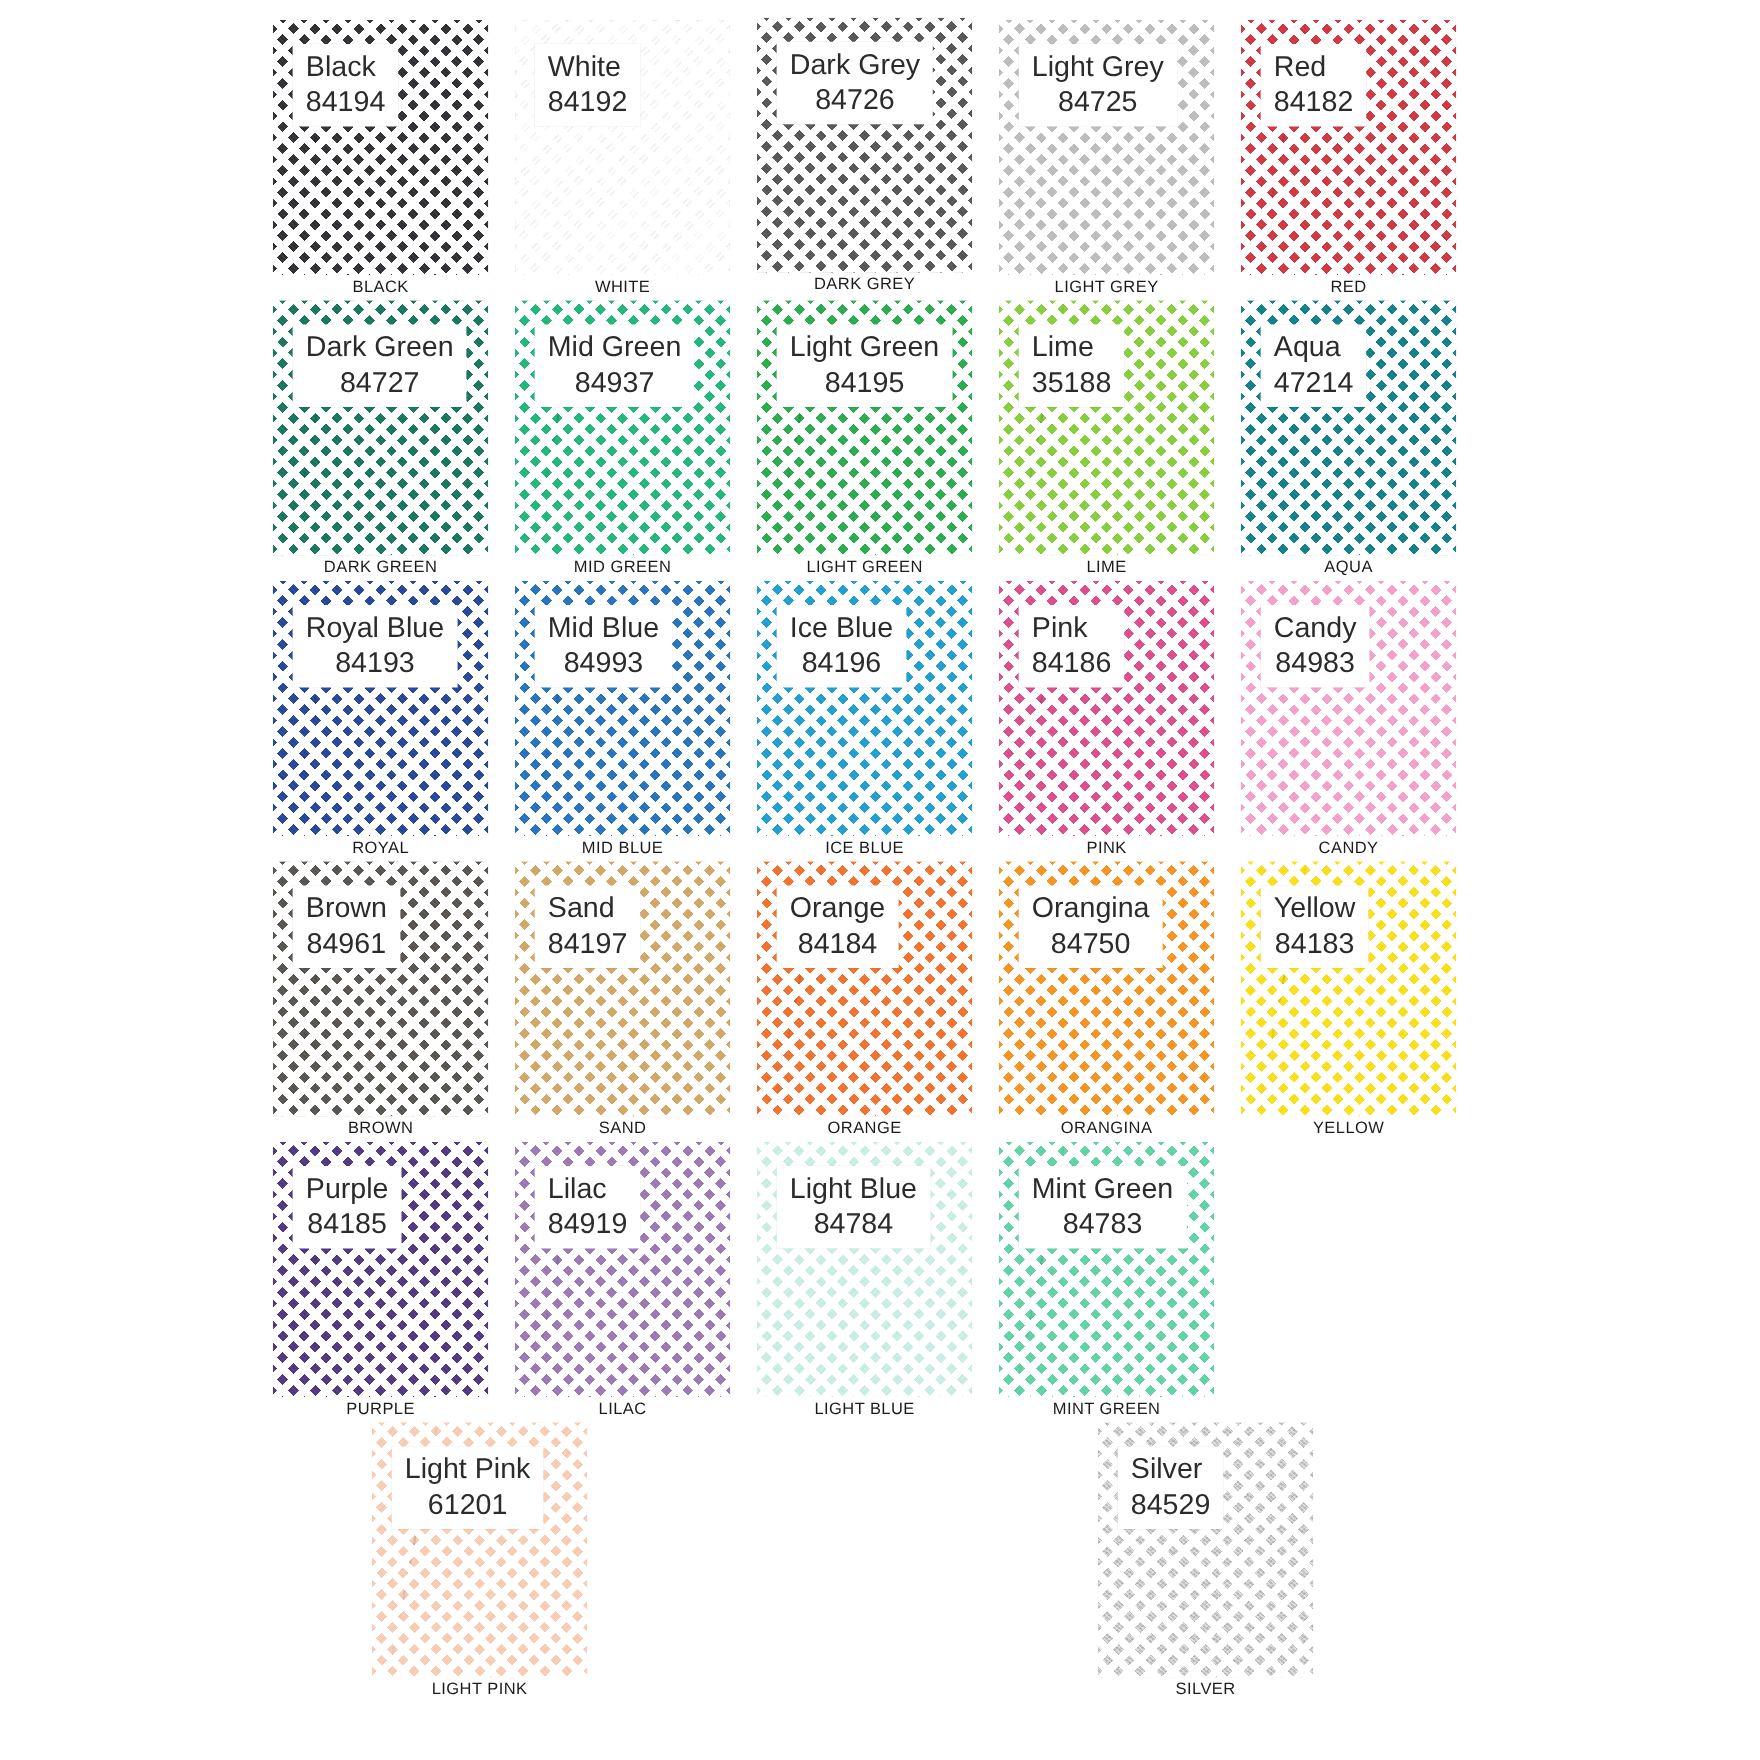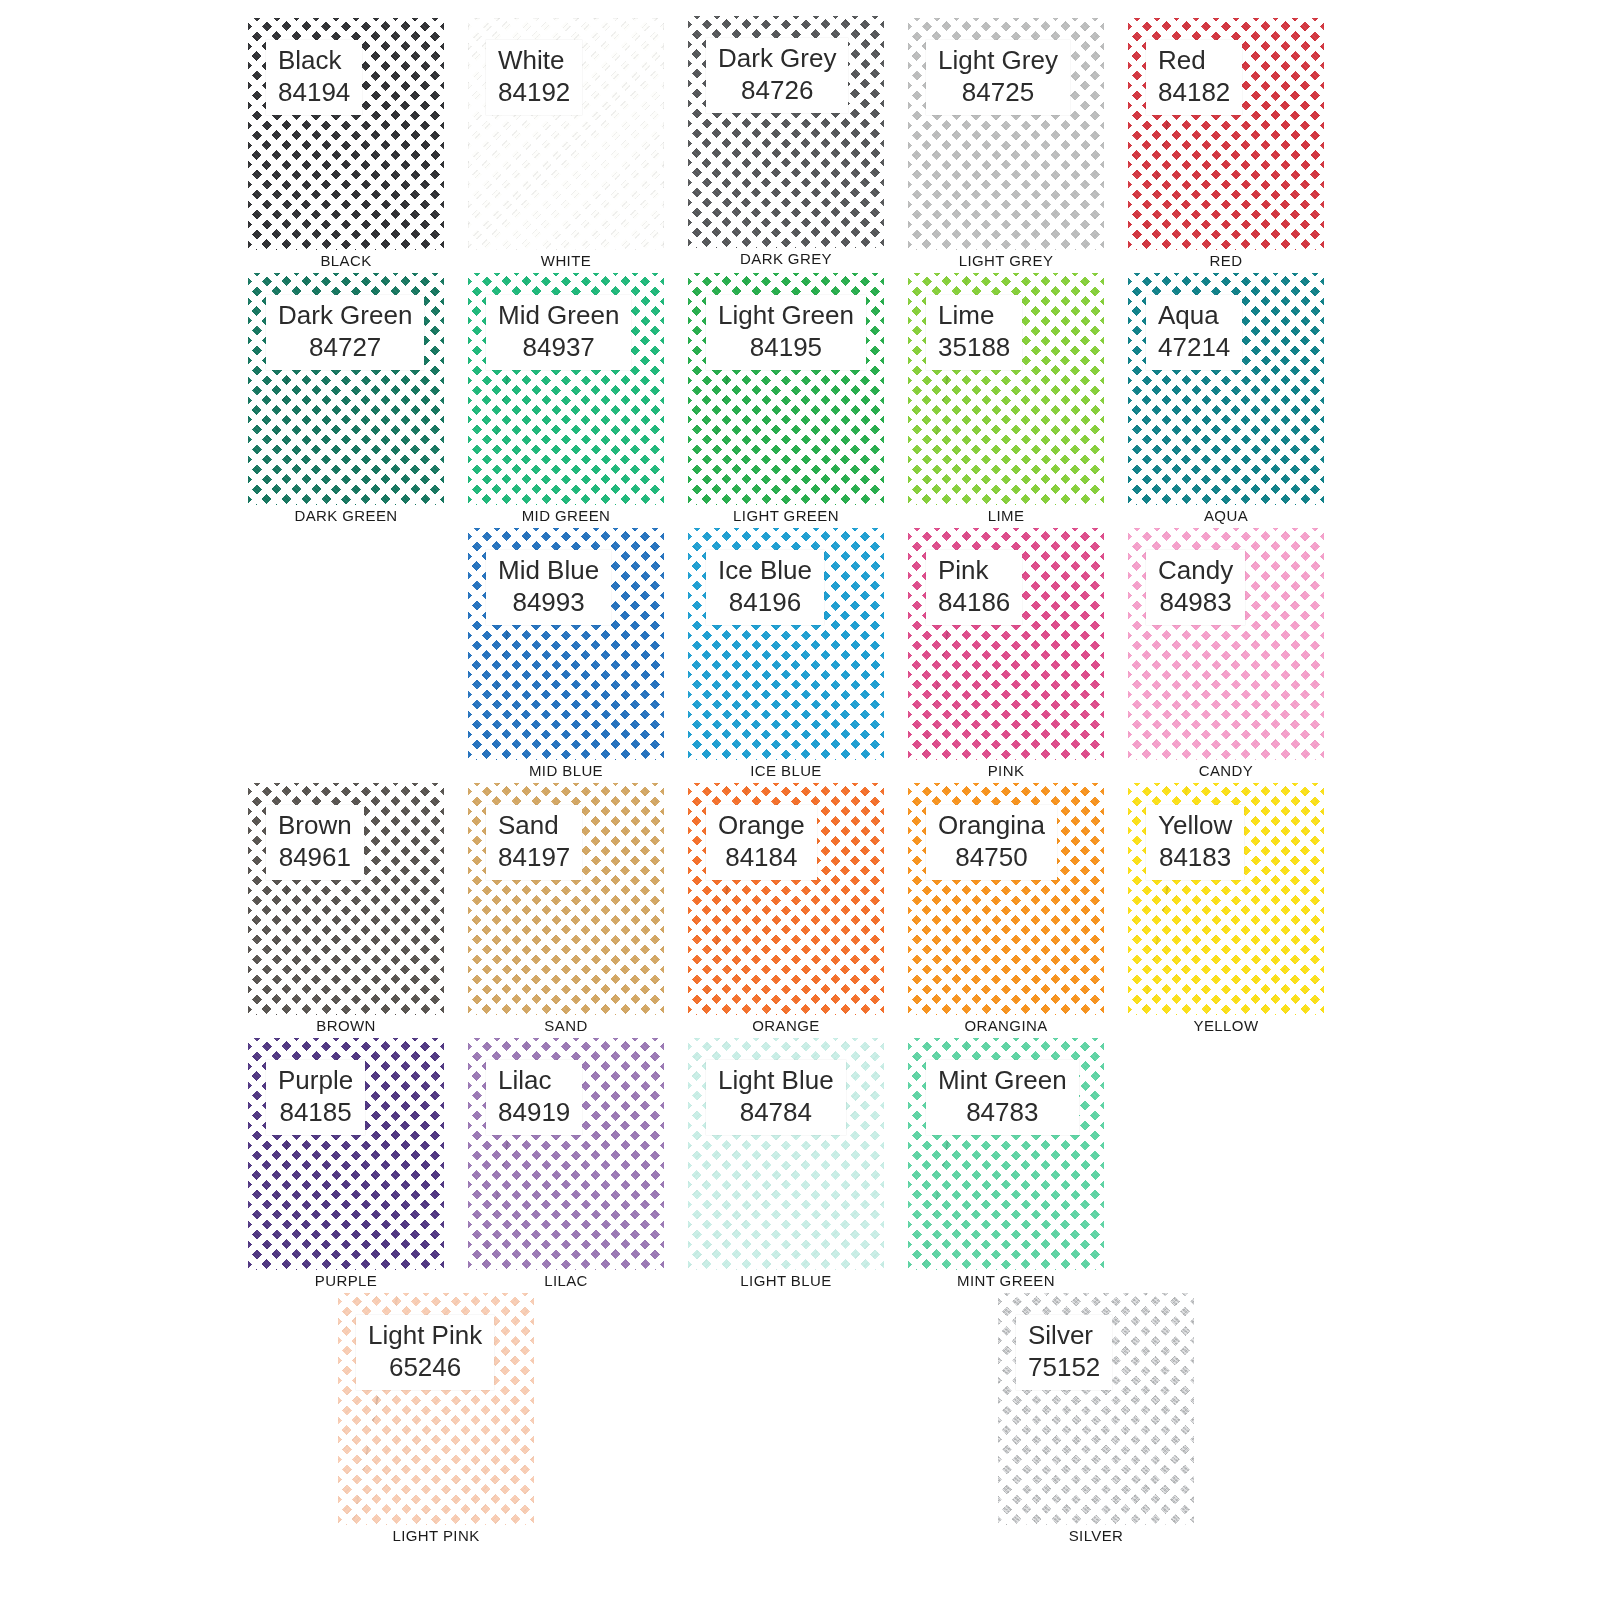--- a/index.html
+++ b/index.html
@@ -226,20 +226,30 @@
     <div class="swatch" style="left: 1128px; top: 273px;">
       <div class="fabric">
         <div class="cloth" style="background: rgb(16, 129, 137);"></div>
         <div class="label-box">
           <div class="label-name">Aqua</div>
           <div class="label-code">47214</div>
         </div>
       </div>
       <div class="caption">AQUA</div>
     </div>
+    <div class="swatch" style="left: 248px; top: 528px;">
+      <div class="fabric creased">
+        <div class="cloth" style="background: rgb(37, 71, 155);"></div>
+        <div class="label-box">
+          <div class="label-name">Royal Blue</div>
+          <div class="label-code">84193</div>
+        </div>
+      </div>
+      <div class="caption">ROYAL</div>
+    </div>
     <div class="swatch" style="left: 468px; top: 528px;">
       <div class="fabric creased">
         <div class="cloth" style="background: rgb(37, 115, 191);"></div>
         <div class="label-box">
           <div class="label-name">Mid Blue</div>
           <div class="label-code">84993</div>
         </div>
       </div>
       <div class="caption">MID BLUE</div>
     </div>
@@ -361,28 +371,28 @@
           <div class="label-code">84783</div>
         </div>
       </div>
       <div class="caption">MINT GREEN</div>
     </div>
     <div class="swatch" style="left: 338px; top: 1293px;">
       <div class="fabric creased">
         <div class="cloth" style="background: rgb(248, 205, 180);"></div>
         <div class="label-box">
           <div class="label-name">Light Pink</div>
-          <div class="label-code">65246</div>
+          <div class="label-code">61201</div>
         </div>
       </div>
       <div class="caption">LIGHT PINK</div>
     </div>
     <div class="swatch" style="left: 998px; top: 1293px;">
       <div class="fabric is-silver">
         <div class="cloth" style="background: rgb(195, 197, 199);"></div>
         <div class="label-box">
           <div class="label-name">Silver</div>
-          <div class="label-code">75152</div>
+          <div class="label-code">84529</div>
         </div>
       </div>
       <div class="caption">SILVER</div>
     </div>
   </div>
 
 </body></html>

